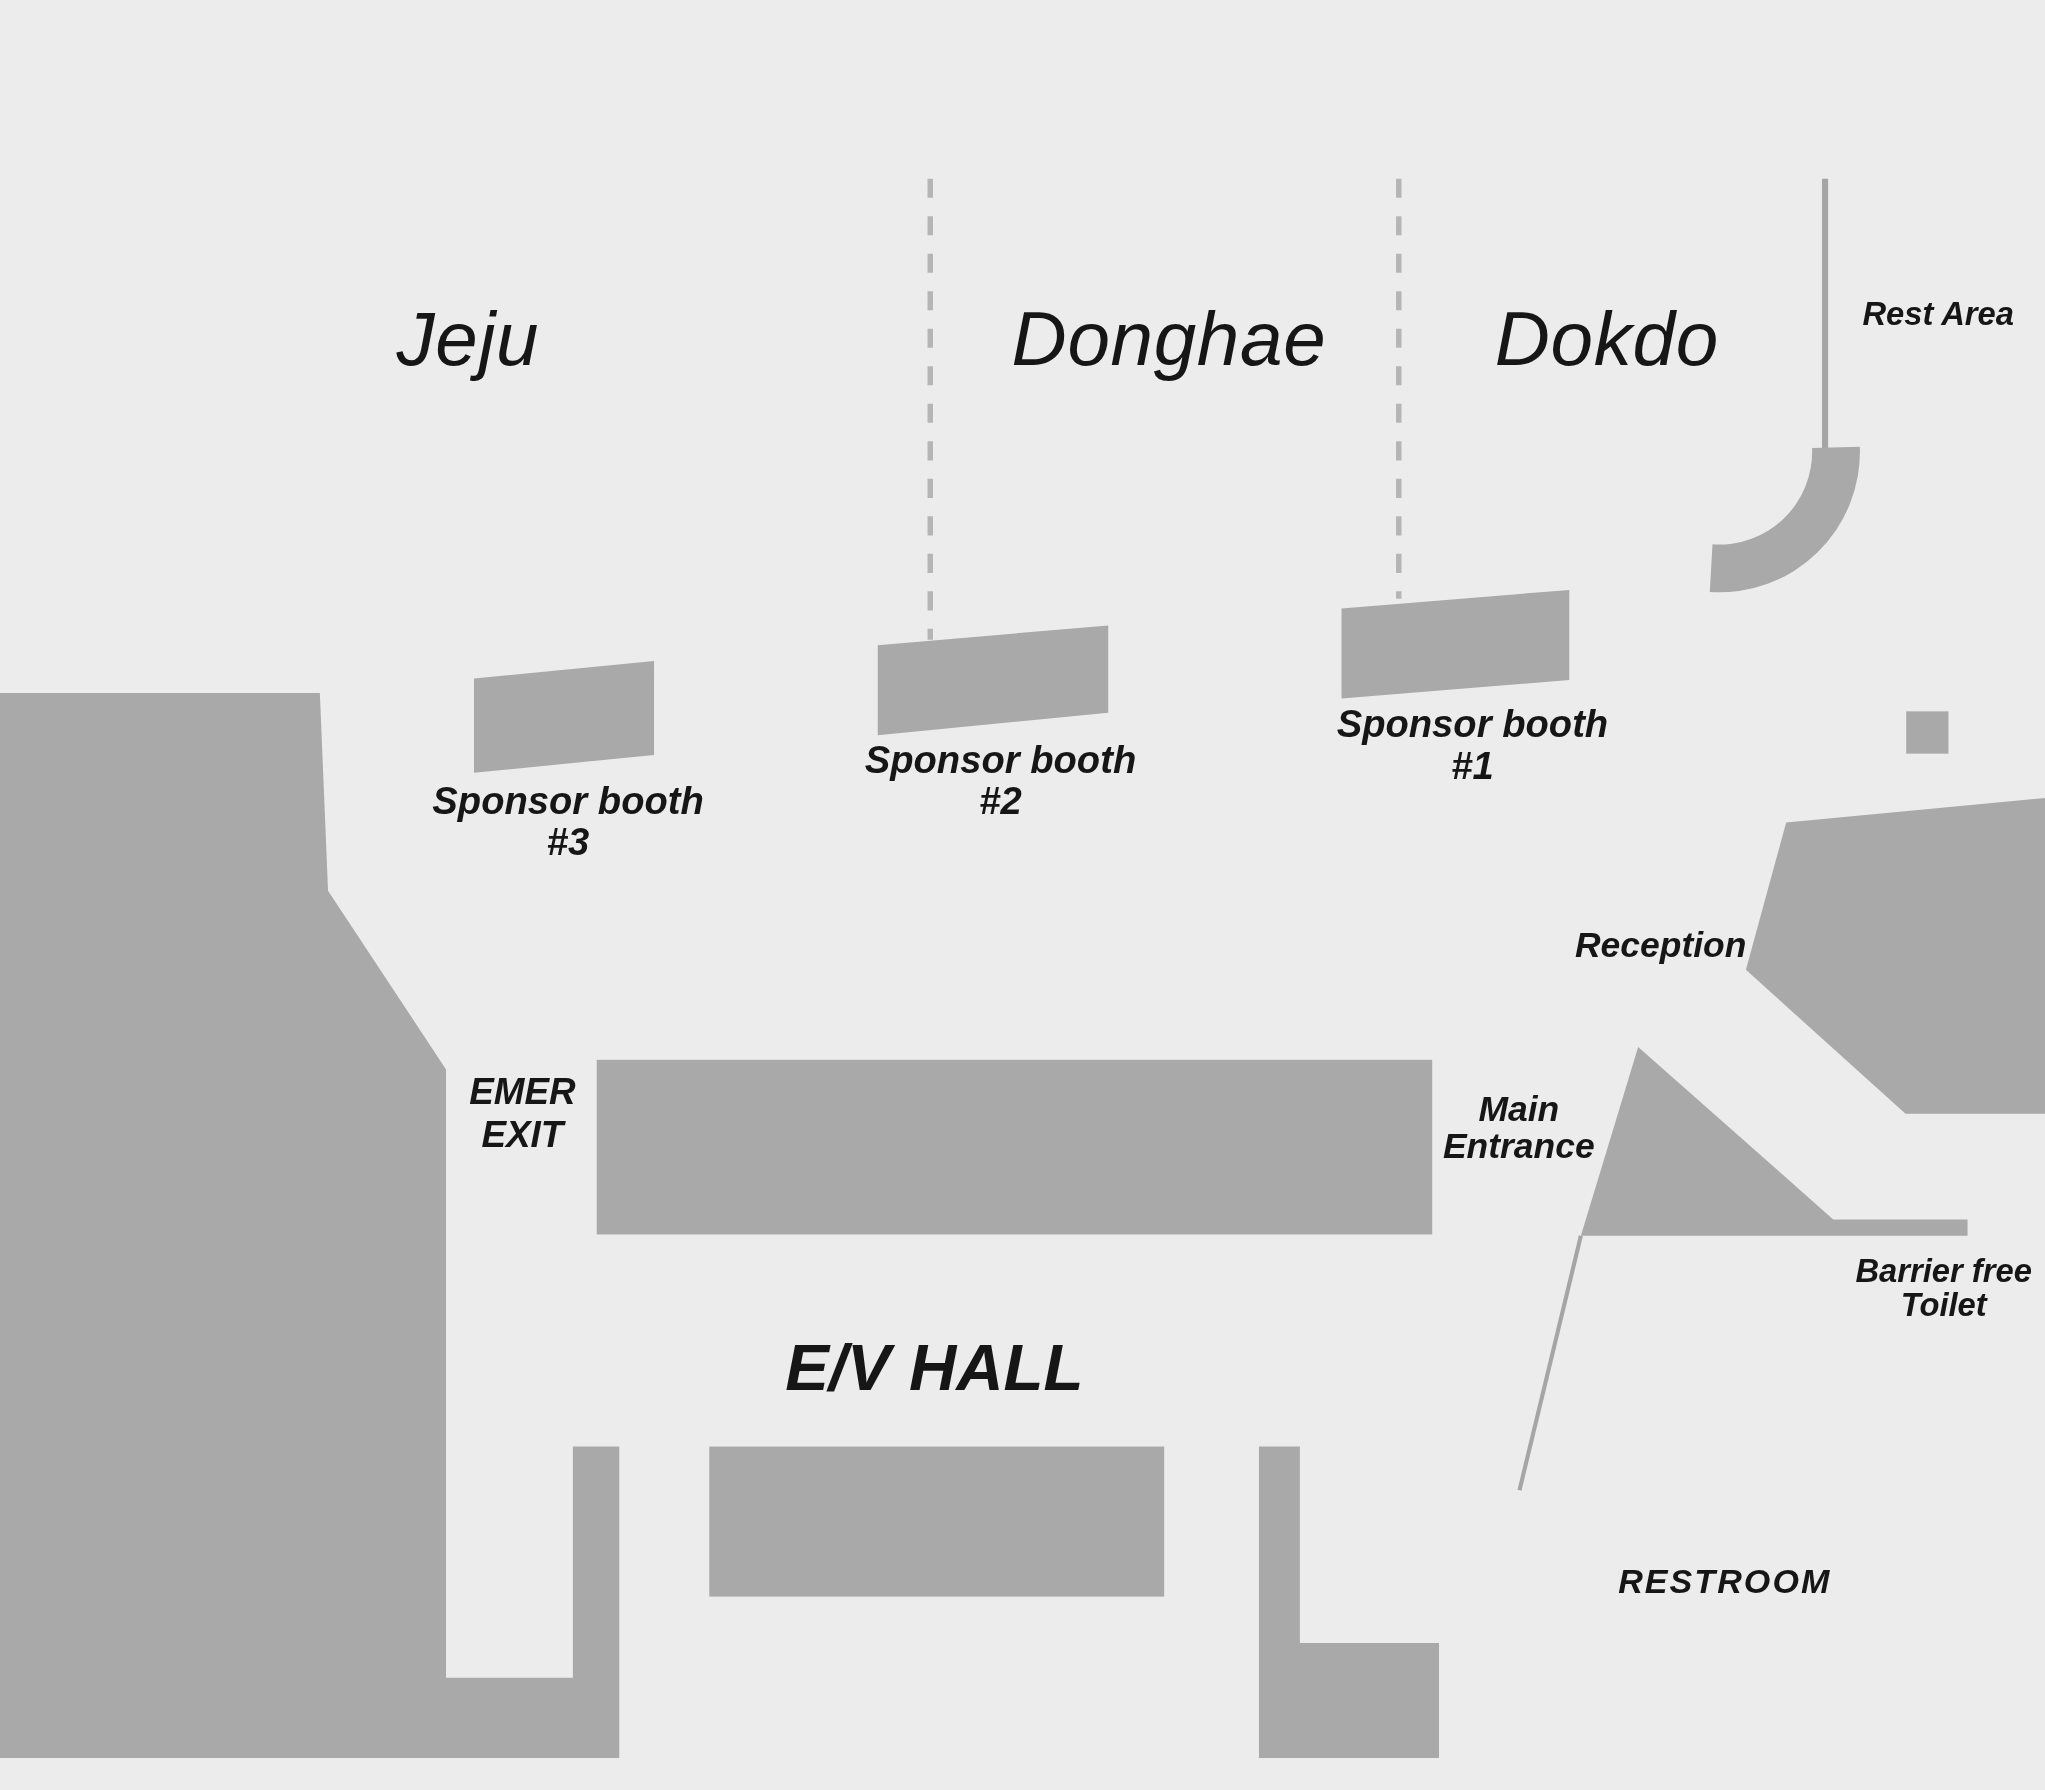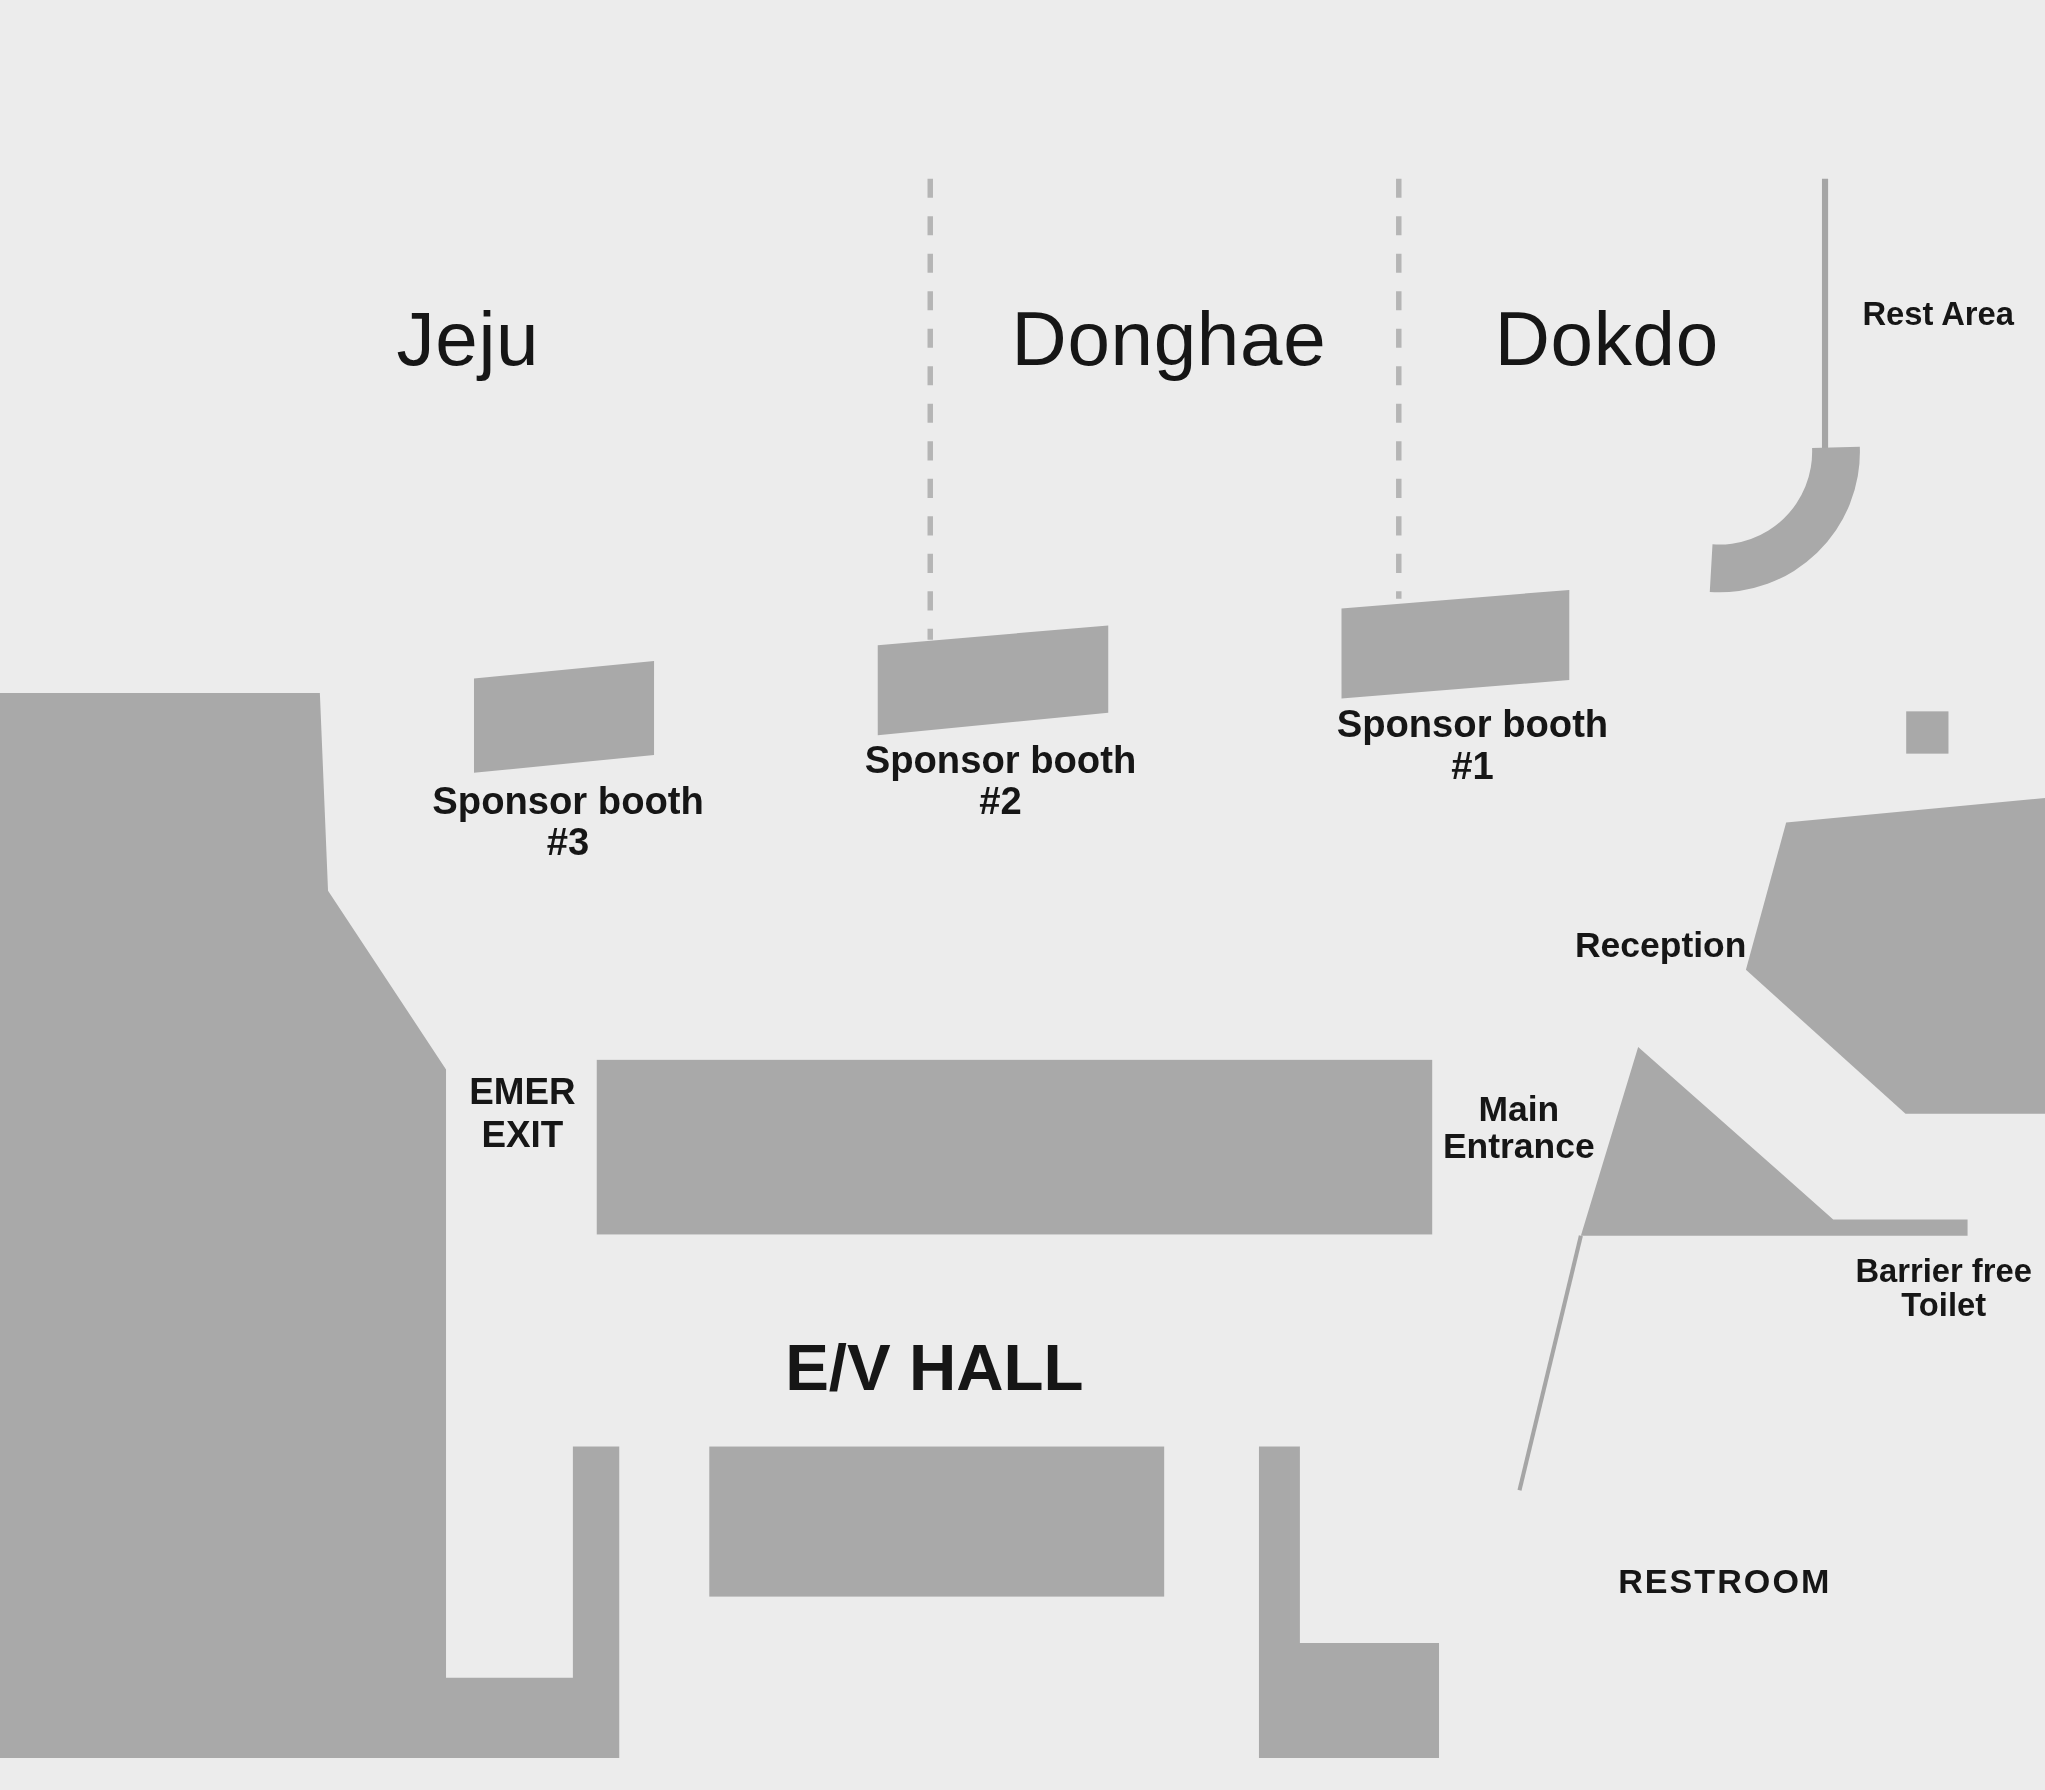--- a/index.html
+++ b/index.html
@@ -4,21 +4,21 @@
 <title>Floor map</title>
 <style>
   :root{
     --background:#ececec;
     --shape:#a9a9a9;
     --divider:#b5b5b5;
     --line:#a5a5a5;
     --text:#161616;
   }
   html,body{margin:0;padding:0;background:var(--background);}
-  .map-wrap{width:2046px;height:1758px;position:relative;overflow:hidden;background:var(--background);}
+  .map-wrap{width:2046px;height:1758px;position:relative;overflow:hidden;background:var(--background);font-style:italic;}
   svg{display:block;}
   .wall{fill:var(--shape);stroke:none;}
   .thin-line{stroke:var(--line);stroke-width:9;fill:none;}
   .hair-line{stroke:var(--line);stroke-width:6;fill:none;}
   .dashed{stroke:var(--divider);stroke-width:8;stroke-dasharray:28 27;fill:none;}
   text{
     font-family:"Liberation Sans","DejaVu Sans",sans-serif;
     fill:var(--text);
     text-anchor:middle;
   }

